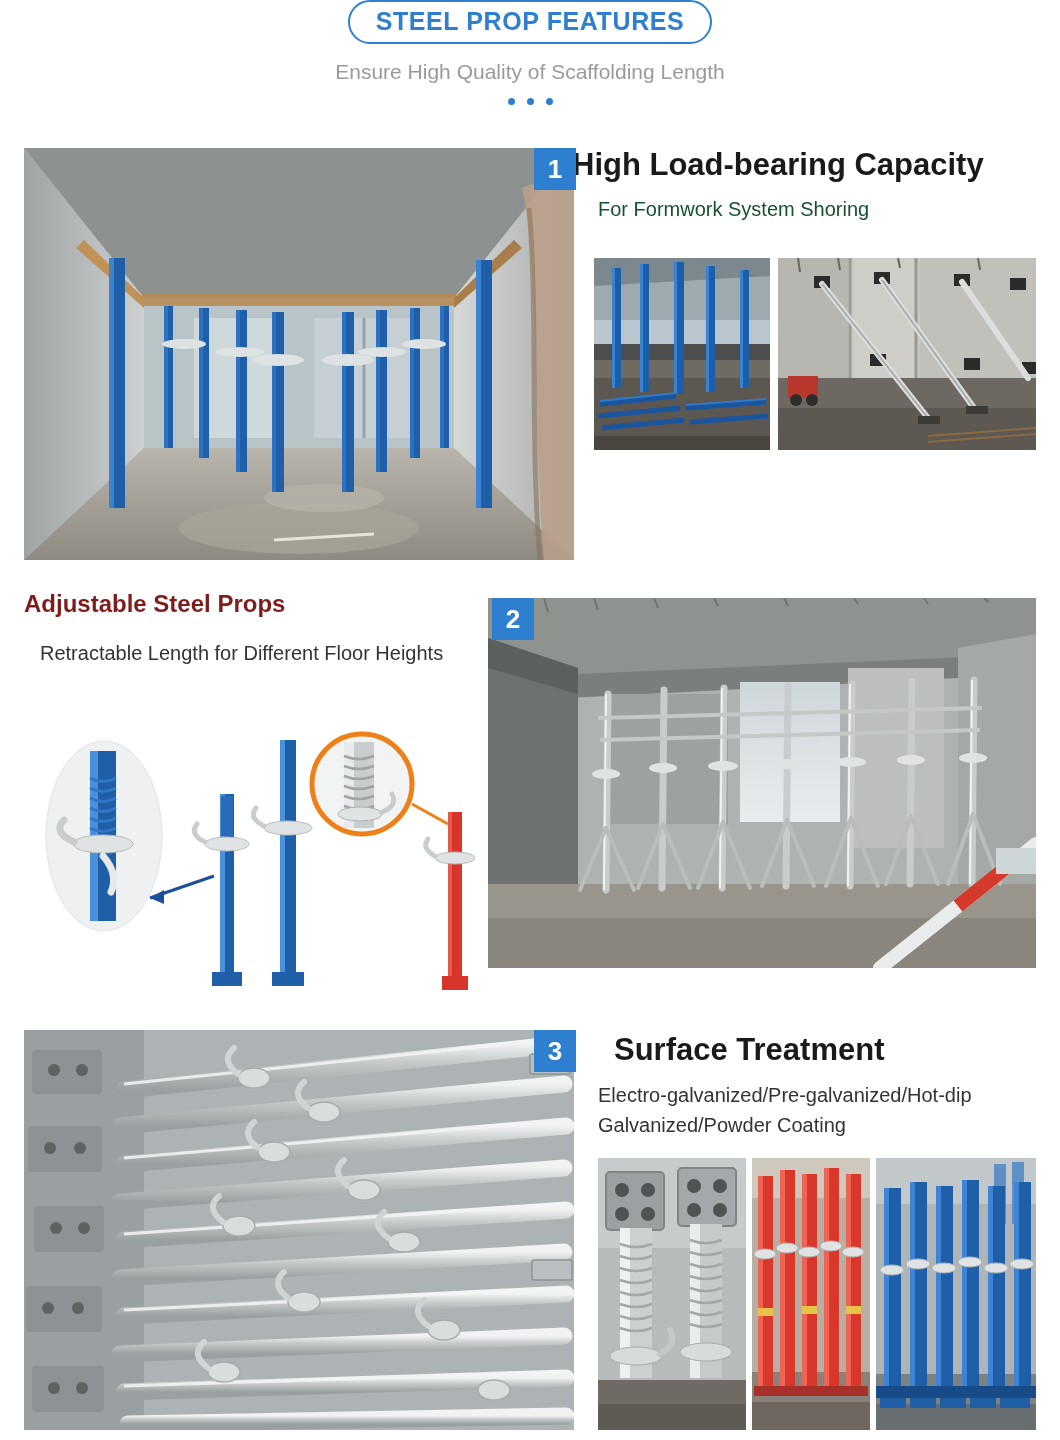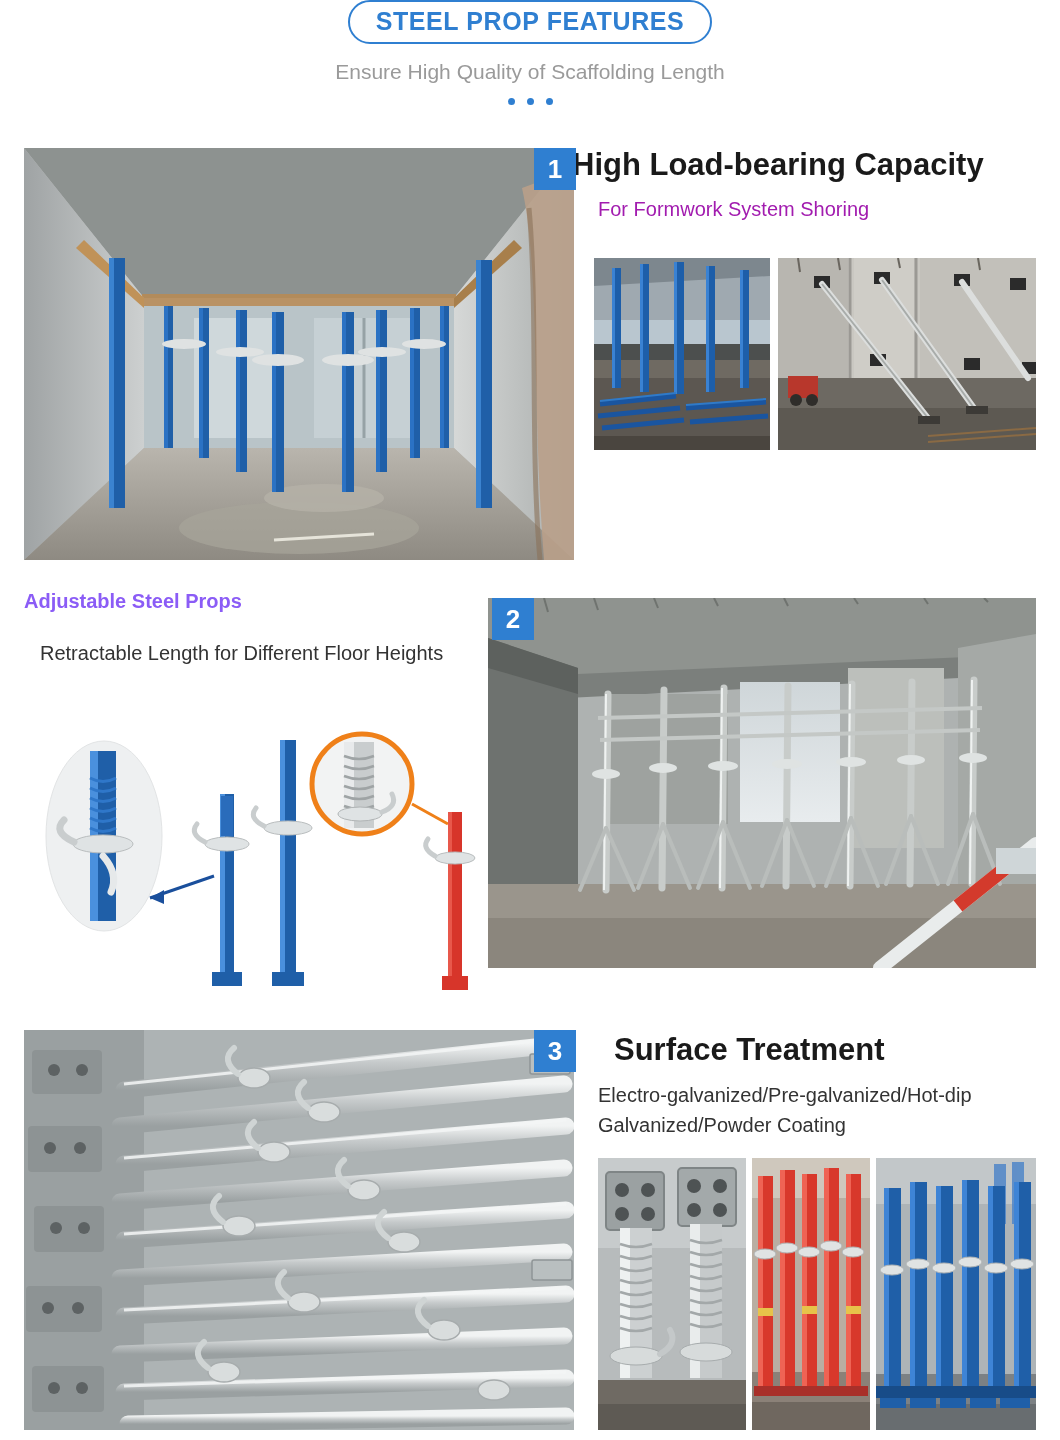--- a/index.html
+++ b/index.html
@@ -56,30 +56,30 @@
   
   .sec1 { position: absolute; left: 0; top: 148px; width: 1060px; height: 412px; }
   .sec1 .main-img { position: absolute; left: 24px; top: 0; width: 550px; height: 412px; }
   .sec1 .badge { left: 534px; top: 0px; }
   .sec1 .heading {
     position: absolute; left: 572px; top: 0px;
     font-size: 31px; font-weight: bold; color: #1a1a1a; line-height: 1.1;
   }
   .sec1 .sub {
     position: absolute; left: 598px; top: 50px;
-    font-size: 20px; color: #a21caf; font-weight: 400;
+    font-size: 20px; color: #14532d; font-weight: 400;
   }
   .sec1 .thumb-a { position: absolute; left: 594px; top: 110px; width: 176px; height: 192px; }
   .sec1 .thumb-b { position: absolute; left: 778px; top: 110px; width: 258px; height: 192px; }
 
   
   .sec2 { position: absolute; left: 0; top: 580px; width: 1060px; height: 432px; }
   .sec2 .heading {
     position: absolute; left: 24px; top: 10px;
-    font-size: 20px; font-weight: bold; color: #8b5cf6;
+    font-size: 24px; font-weight: bold; color: #7f1d1d;
   }
   .sec2 .sub {
     position: absolute; left: 40px; top: 62px;
     font-size: 20px; color: #333; font-weight: 400;
   }
   .sec2 .diagram { position: absolute; left: 24px; top: 96px; width: 460px; height: 330px; }
   .sec2 .badge { left: 492px; top: 18px; }
   .sec2 .main-img { position: absolute; left: 488px; top: 18px; width: 548px; height: 370px; }
 
   

